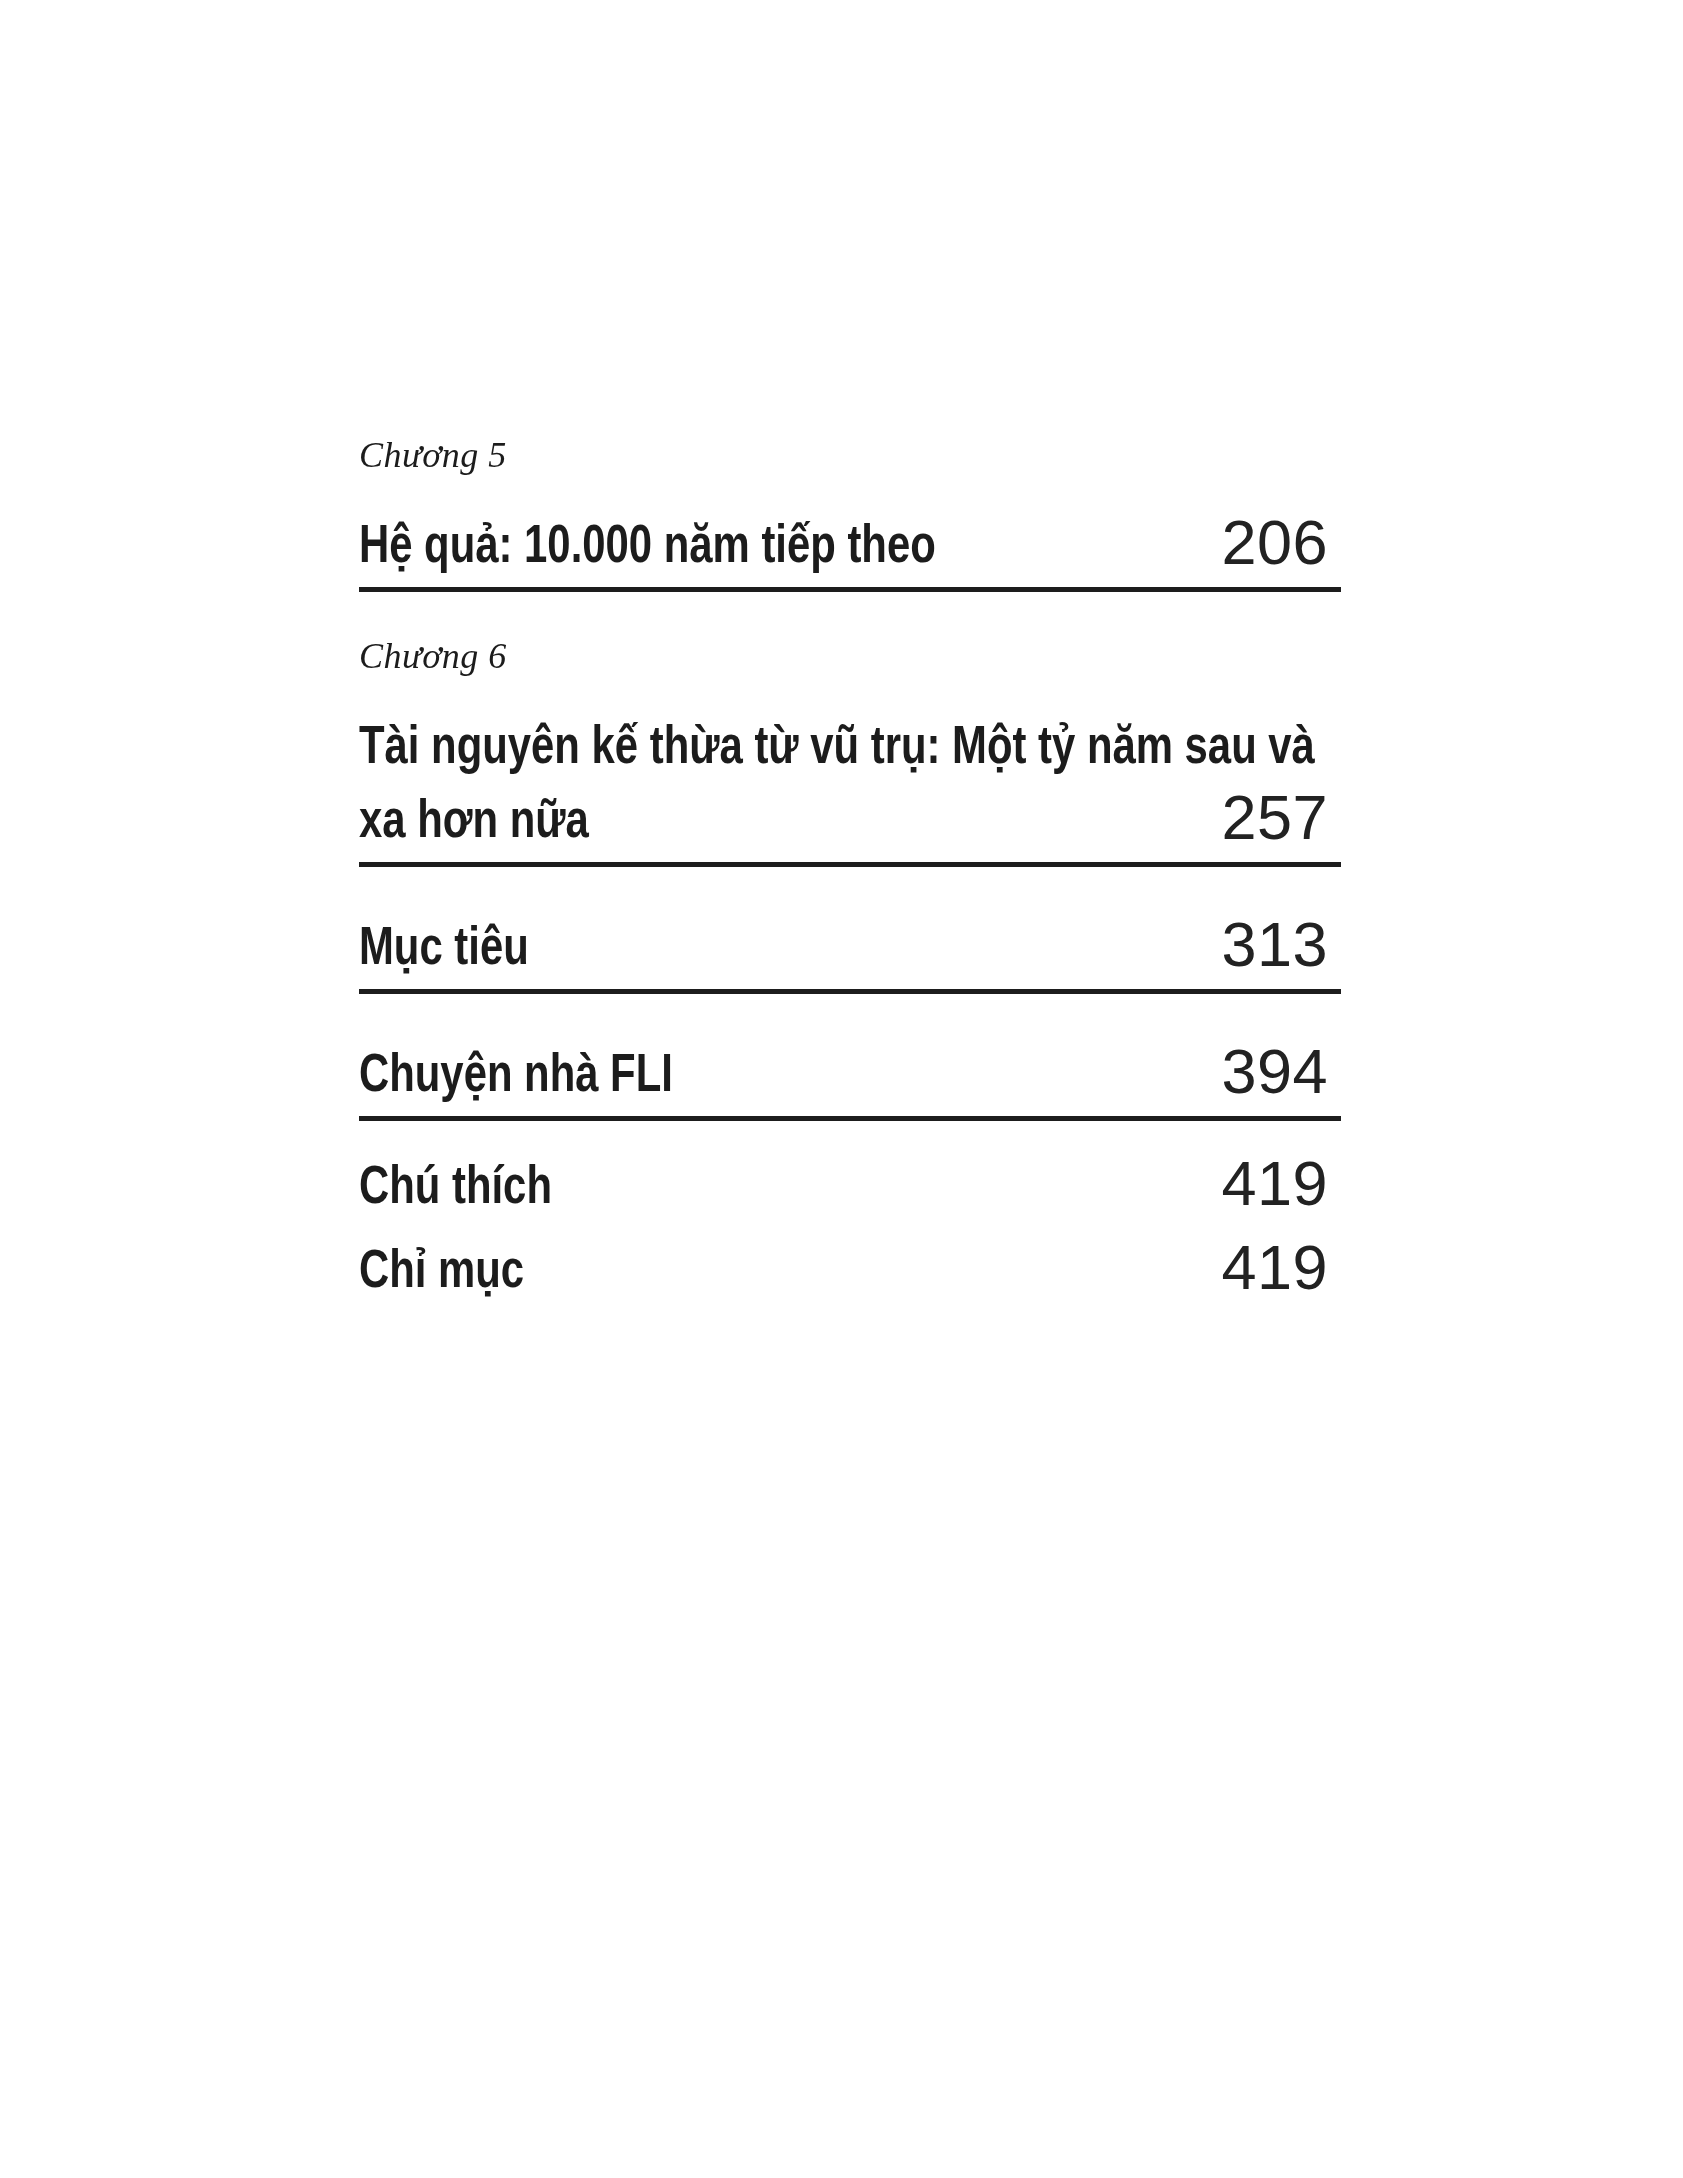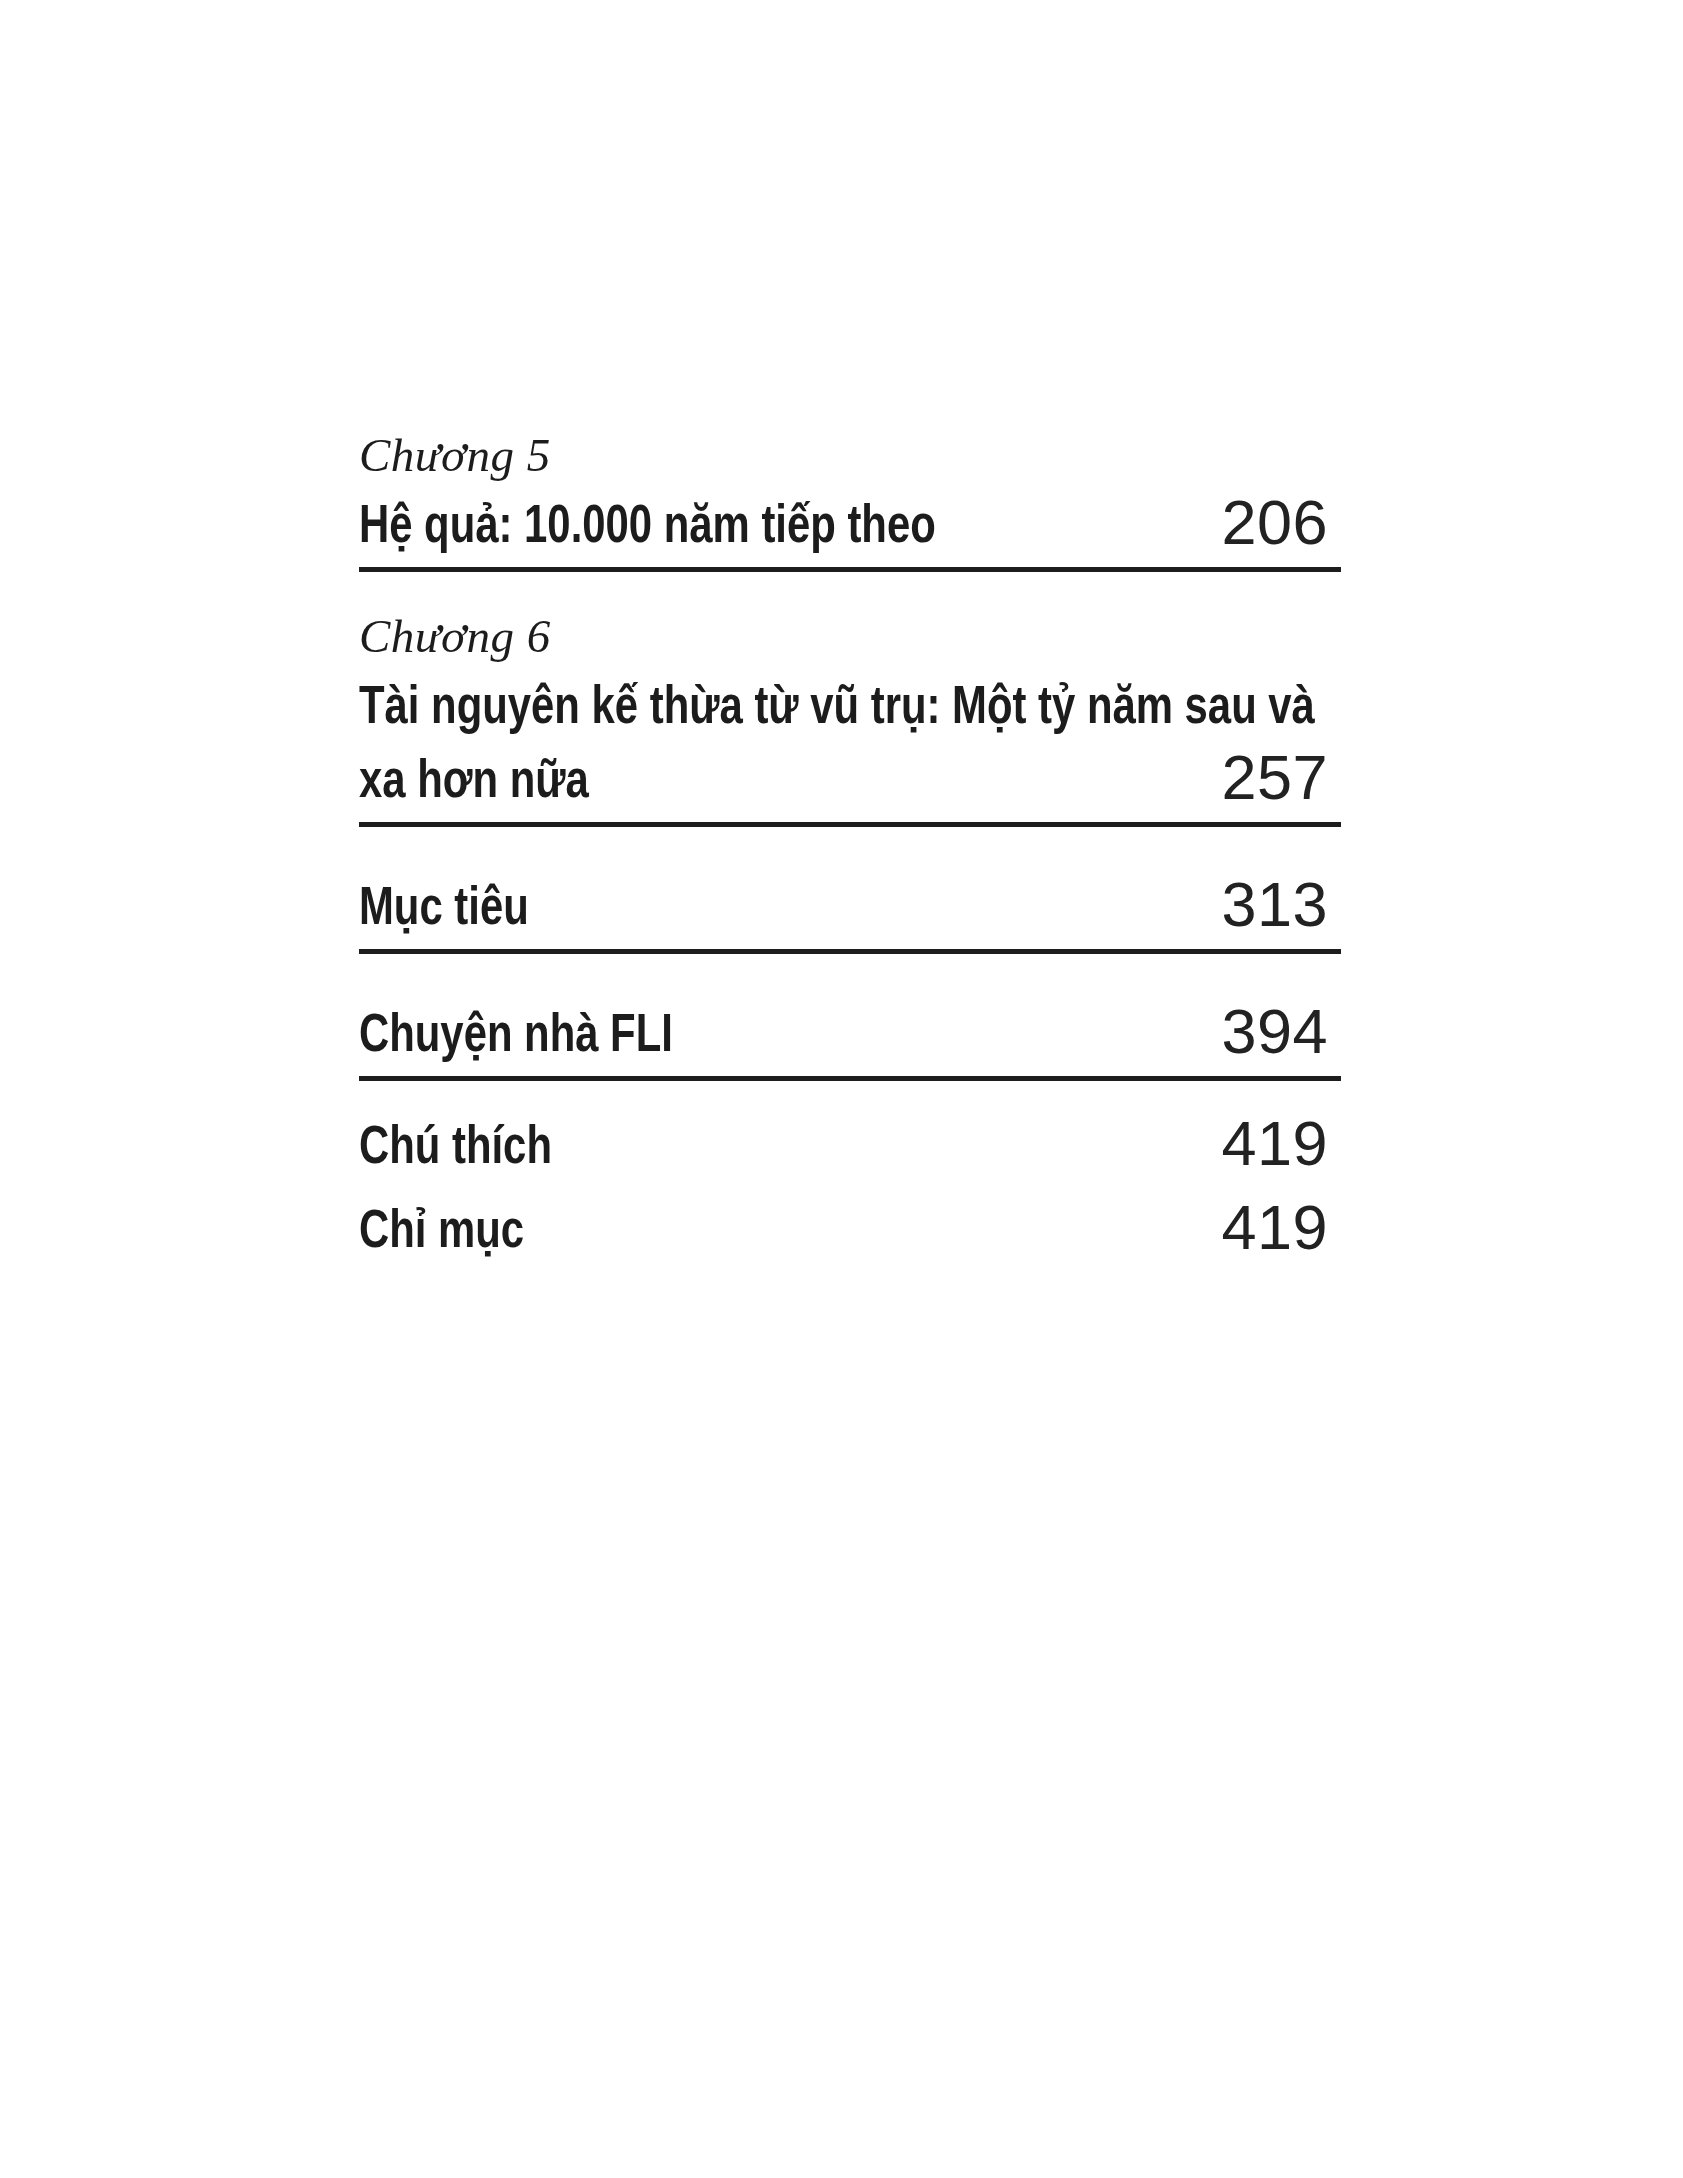--- a/index.html
+++ b/index.html
@@ -17,28 +17,28 @@
   .toc {
     position: absolute;
     left: 359px;
     top: 432px;
     width: 982px;
     color: var(--text-color, #1c1c1c);
   }
   .chapter-label {
     font-family: "Liberation Serif", serif;
     font-style: italic;
-    font-size: 47px;
+    font-size: 36px;
     line-height: 46px;
     letter-spacing: 0.5px;
     color: var(--text-color, #1c1c1c);
   }
   .entry {
     position: relative;
-    margin-top: 8px;
+    margin-top: 28px;
   }
   .entry-title {
     display: block;
     width: 1267px;                 
     transform: scaleX(0.775);      
     transform-origin: left top;
     font-weight: bold;
     font-size: 54px;
     line-height: 74px;
     color: var(--text-color, #1c1c1c);

